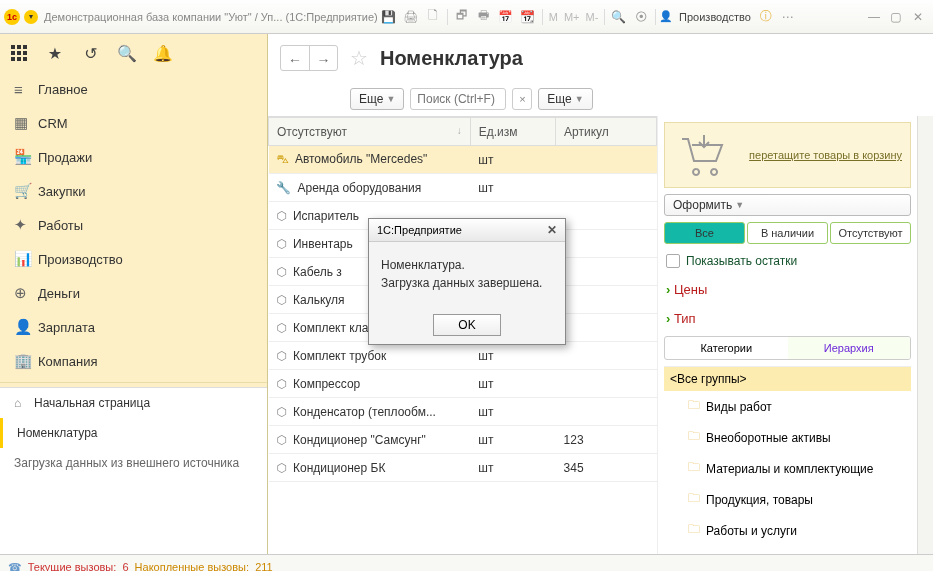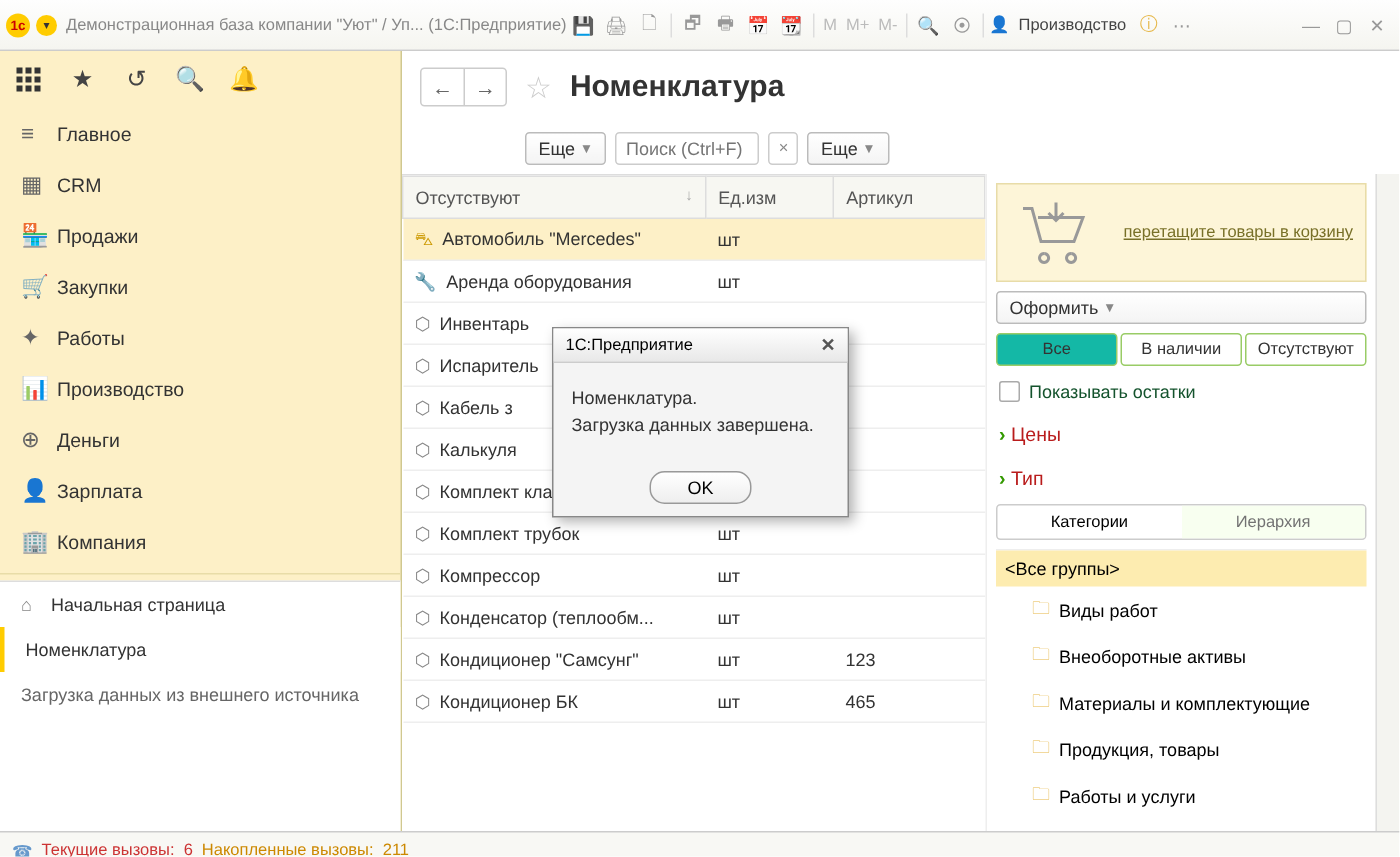--- a/index.html
+++ b/index.html
@@ -75,35 +75,35 @@
 .oformit { text-align: right; }
 .filterrow { display: flex; gap: 2px; }
 .filterrow .fbtn { flex: 1; border: 1px solid #9c6; background: #fff; padding: 4px 4px; font-size: 11px; text-align: center; color: #333; cursor: pointer; border-radius: 3px; }
 .filterrow .fbtn.active { background: #14b8a6; }
 .checkrow { display: flex; align-items: center; gap: 6px; font-size: 12px; color: #14532d; padding: 4px 2px; }
 .checkrow .cb { width: 14px; height: 14px; border: 1px solid #aaa; border-radius: 2px; }
 .expand { color: #b91c1c; font-size: 13px; padding: 4px 2px; cursor: pointer; }
 .expand::before { content: "› "; color: #390; font-weight: bold; }
 .tabrow { display: flex; border: 1px solid #ccc; border-radius: 3px; overflow: hidden; }
 .tabrow .tab { flex: 1; text-align: center; padding: 5px; font-size: 11px; cursor: pointer; }
-.tabrow .tab.active { color: #737373; background: #f8fff0; }
+.tabrow .tab.active { color: #6d28d9; background: #f8fff0; }
 .tree { border-top: 1px solid #eee; font-size: 12px; }
 .tree .tnode { padding: 5px 6px; display: flex; align-items: center; gap: 6px; cursor: pointer; }
 .tree .tnode.root { background: #fdecb0; }
 .tree .tnode .fold { color: #e6b84a; }
 .tree .tnode.child { padding-left: 24px; }
 
 
 .overlay { position: absolute; left: 0; top: 0; right: 0; bottom: 0; pointer-events: none; }
 .dialog { position: absolute; left: 368px; top: 218px; width: 198px; background: #f4f4f4; border: 1px solid #888; box-shadow: 3px 3px 8px rgba(0,0,0,.3); pointer-events: auto; }
 .dialog .dtitle { background: linear-gradient(#fff,#e8e8e8); padding: 4px 8px; font-size: 11px; display: flex; align-items: center; border-bottom: 1px solid #ccc; }
 .dialog .dtitle .dx { margin-left: auto; font-size: 12px; color: #555; cursor: pointer; font-weight: bold; }
 .dialog .dbody { padding: 14px 12px; font-size: 12px; color: #333; line-height: 1.5; }
 .dialog .dbtns { padding: 8px; text-align: center; }
-.dialog .dbtns button { padding: 3px 24px; font-size: 12px; border: 1px solid #999; background: linear-gradient(#fff,#eee); border-radius: 10px; cursor: pointer; }
+.dialog .dbtns button { padding: 3px 24px; font-size: 12px; border: 1px solid #999; background: linear-gradient(#fff,#eee); border-radius: 0; cursor: pointer; }
 
 
 .statusbar { height: 25px; border-top: 1px solid #ccc; background: #f8f8f4; display: flex; align-items: center; padding: 0 8px; font-size: 11px; gap: 6px; }
 .statusbar .sico { color: #69c; }
 .statusbar .s1 { color: #c33; }
 .statusbar .s2 { color: #c80; }
 
 
 .vscroll { width: 16px; background: #f4f4f0; border-left: 1px solid #ddd; }
 </style>
@@ -250,30 +250,30 @@
                 <td><span class="rowico car">⛍</span>Автомобиль "Mercedes"</td>
                 <td>шт</td>
                 <td></td>
               </tr>
               <tr>
                 <td><span class="rowico wrench">🔧</span>Аренда оборудования</td>
                 <td>шт</td>
                 <td></td>
               </tr>
               <tr>
+                <td><span class="rowico box">⬡</span>Испаритель</td>
+                <td></td>
+                <td></td>
+              </tr>
+              <tr>
                 <td><span class="rowico box">⬡</span>Инвентарь</td>
                 <td></td>
                 <td></td>
               </tr>
               <tr>
-                <td><span class="rowico box">⬡</span>Испаритель</td>
-                <td></td>
-                <td></td>
-              </tr>
-              <tr>
                 <td><span class="rowico box">⬡</span>Кабель з</td>
                 <td></td>
                 <td></td>
               </tr>
               <tr>
                 <td><span class="rowico box">⬡</span>Калькуля</td>
                 <td></td>
                 <td></td>
               </tr>
               <tr>
@@ -297,21 +297,21 @@
                 <td></td>
               </tr>
               <tr>
                 <td><span class="rowico box">⬡</span>Кондиционер "Самсунг"</td>
                 <td>шт</td>
                 <td>123</td>
               </tr>
               <tr>
                 <td><span class="rowico box">⬡</span>Кондиционер БК</td>
                 <td>шт</td>
-                <td>465</td>
+                <td>345</td>
               </tr>
             </tbody>
         </table>
       </div>
 
       <div class="rpanel">
         <div class="cartbox">
           <div class="cartico">
             <svg width="50" height="44" viewBox="0 0 50 44">
                 <path d="M6 6 h6 l6 22 h22 l6-16 h-30 M20 36 a3 3 0 1 0 0.1 0 M38 36 a3 3 0 1 0 0.1 0 M28 2 v12 m-5-5 l5 5 l5-5"></path>

